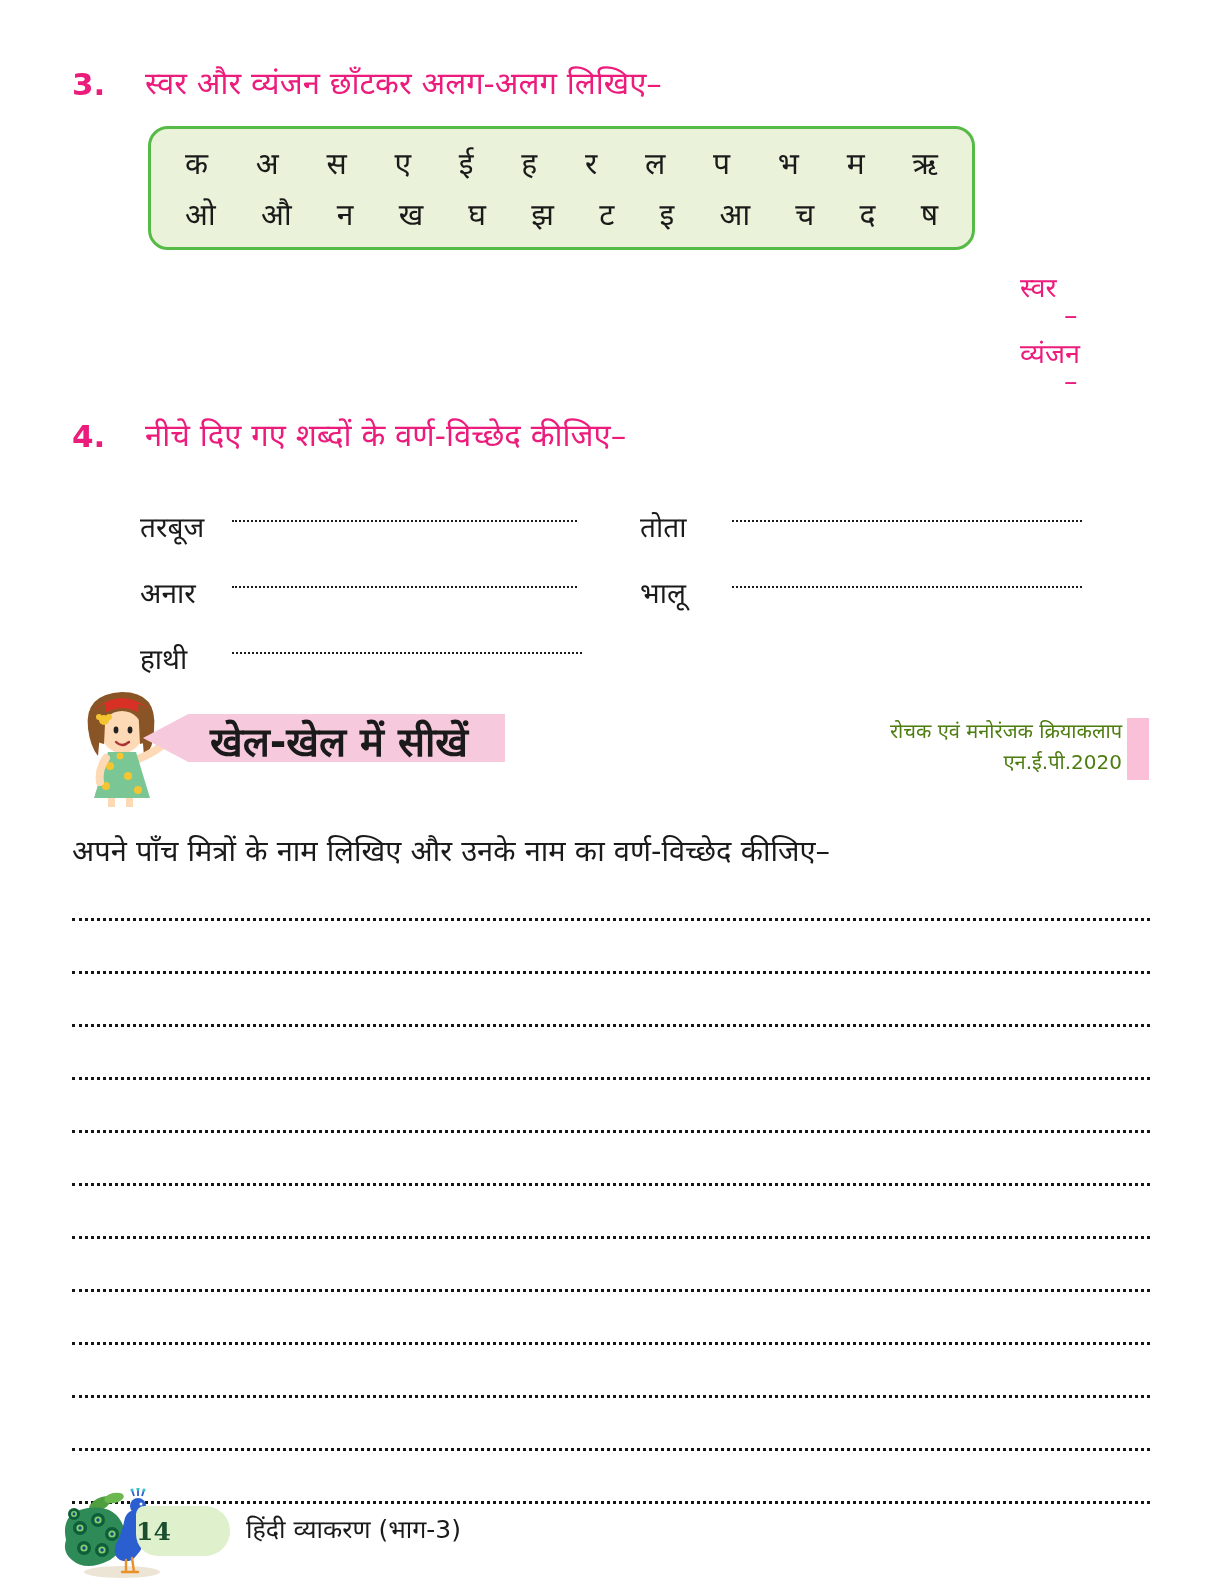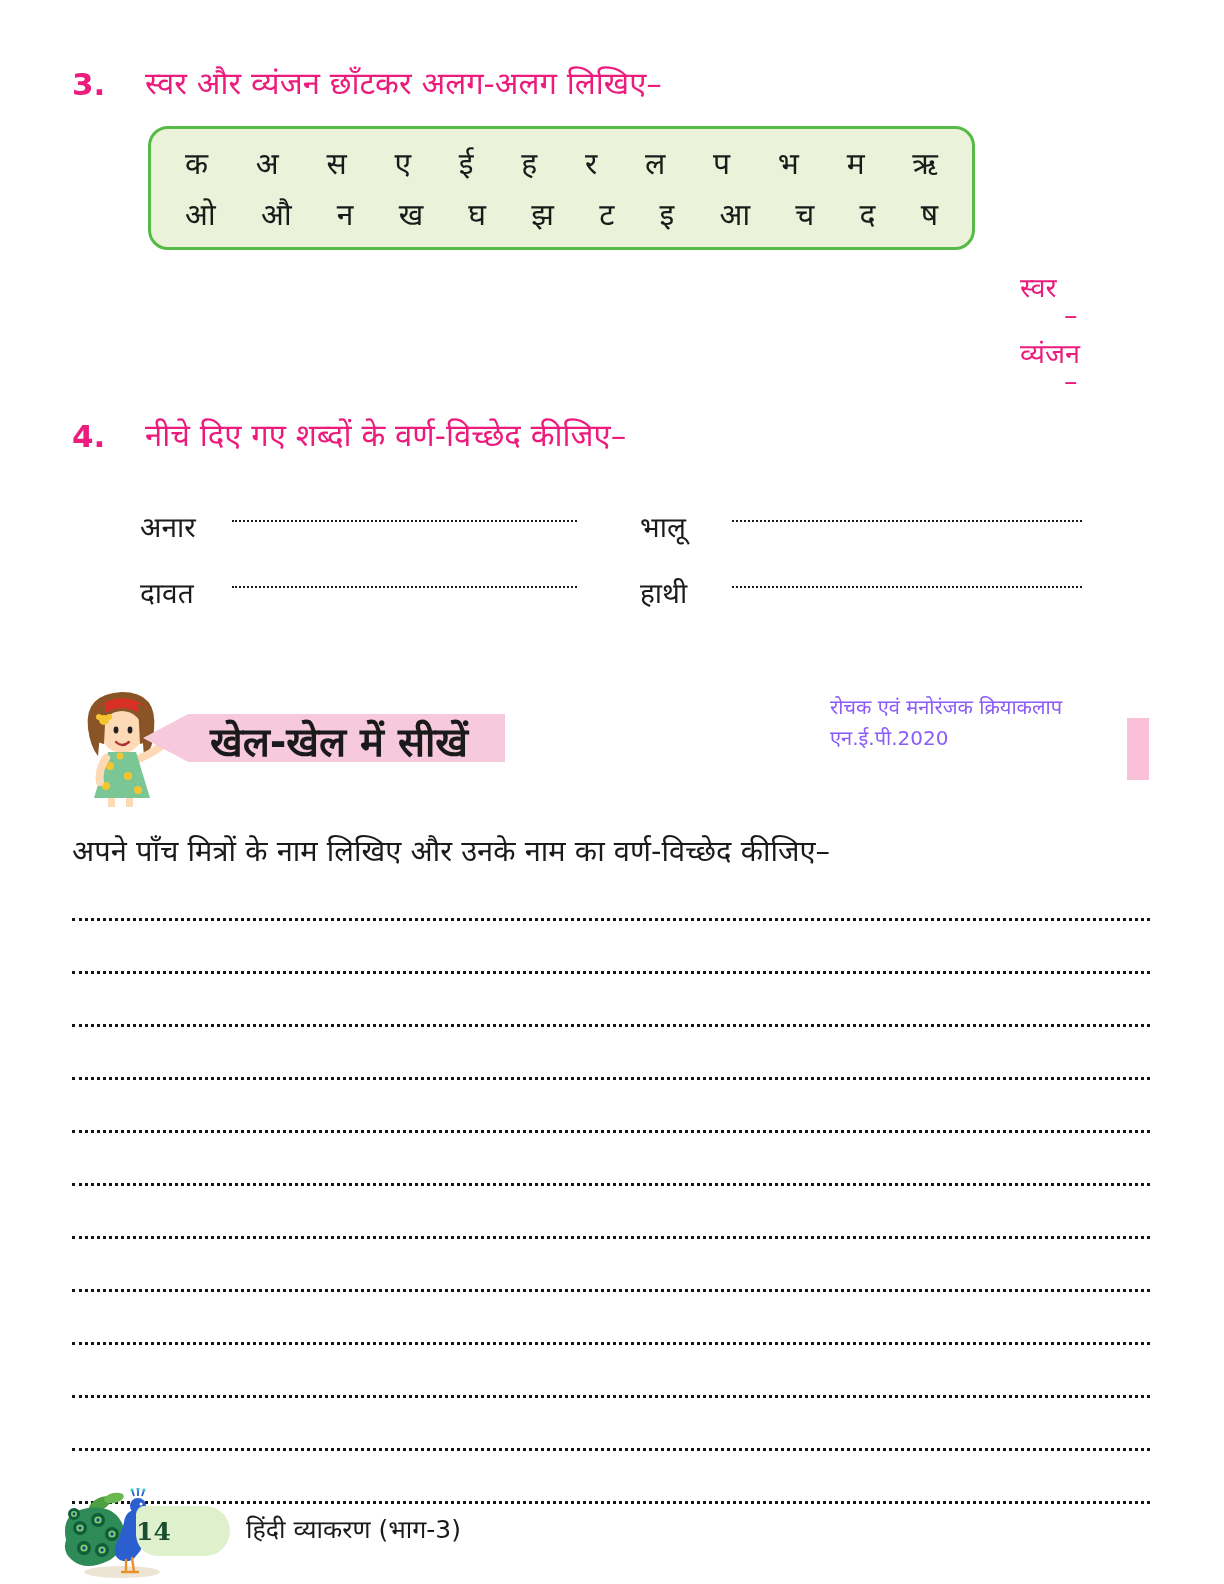--- a/index.html
+++ b/index.html
@@ -49,22 +49,22 @@
   .girl{position:absolute;left:58px;top:686px;width:132px;height:124px;}
   .banner{
     position:absolute;left:143px;top:714px;width:362px;height:48px;
     background:var(--banner_pink,#f7c9dc);
     clip-path:polygon(12.5% 0,100% 0,100% 100%,12.5% 100%,0 50%);
     display:flex;align-items:flex-end;justify-content:center;
     padding-left:30px;box-sizing:border-box;
   }
   .banner-text{font-size:40px;font-weight:bold;color:#1a1a1a;line-height:1;}
   .side-note{
-    position:absolute;left:830px;top:692px;width:292px;text-align:left;
-    font-size:20px;line-height:31px;color:#8b5cf6;
+    position:absolute;left:830px;top:716px;width:292px;text-align:right;
+    font-size:20px;line-height:31px;color:#4d7c0f;
   }
   .side-tab{
     position:absolute;left:1127px;top:718px;width:22px;height:62px;
     background:var(--tab_pink,#f9c0d8);
   }
   
   .instruction{position:absolute;left:72px;top:834px;width:1000px;font-size:29px;margin:0;line-height:1.2;}
   .answer-lines{position:absolute;left:72px;top:868px;width:1078px;}
   .ruled-line{height:50px;border-bottom:3px dotted #151515;}
   
@@ -133,33 +133,39 @@
     </div>
 
   <div class="q-header" style="top:418px;">
     <span class="q-num">4.</span>
     <h2 class="q-title">नीचे दिए गए शब्दों के वर्ण-विच्छेद कीजिए–</h2>
   </div>
 
   <div class="word-grid">
       <div class="word-row">
       <div class="word-cell left">
+        <span class="word">तरबूज</span>
+        <span class="word-dots"></span>
+      </div>
+      <div class="word-cell right">
+        <span class="word">तोता</span>
+        <span class="word-dots"></span>
+      </div>
+    </div>
+      <div class="word-row">
+      <div class="word-cell left">
         <span class="word">अनार</span>
         <span class="word-dots"></span>
       </div>
       <div class="word-cell right">
         <span class="word">भालू</span>
         <span class="word-dots"></span>
       </div>
     </div>
       <div class="word-row">
-      <div class="word-cell left">
-        <span class="word">दावत</span>
-        <span class="word-dots"></span>
-      </div>
       <div class="word-cell right">
         <span class="word">हाथी</span>
         <span class="word-dots"></span>
       </div>
     </div>
     </div>
 
   <svg class="girl" viewBox="0 0 132 124">
 
     <path d="M30 42 Q26 8 64 6 Q100 6 96 44 Q96 62 86 70 L84 46 Q82 28 63 28 Q44 28 42 48 L40 70 Q32 60 30 42 Z" fill="#8a5526"></path>

